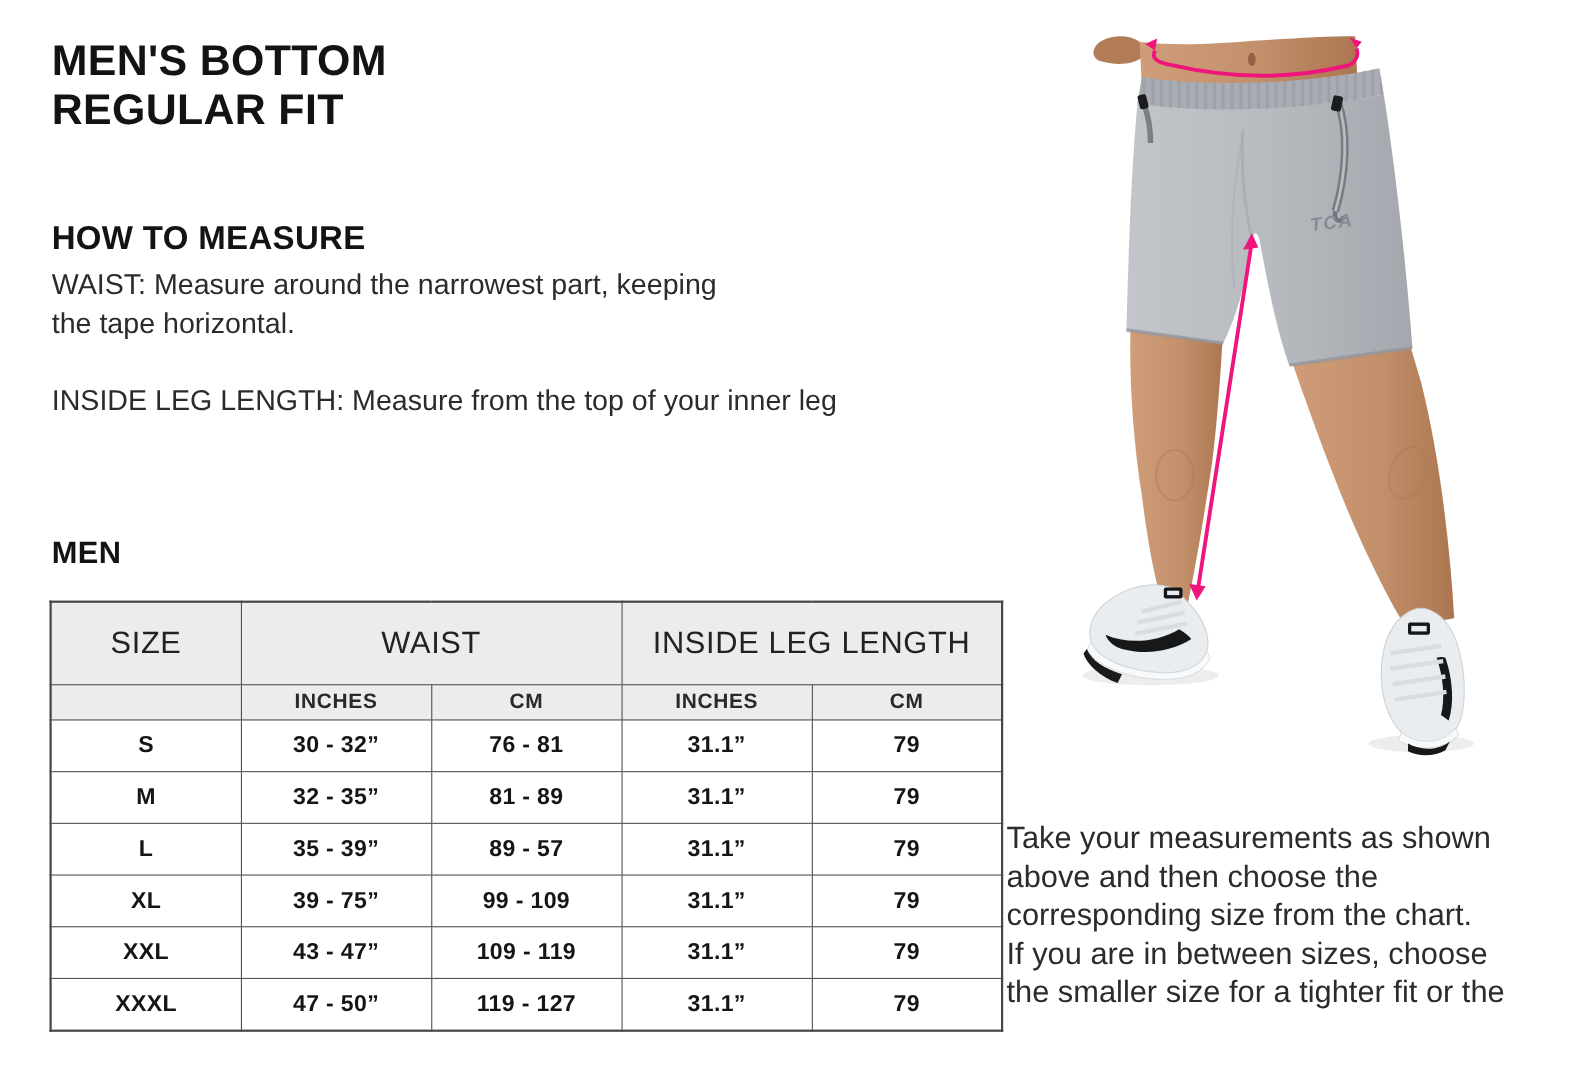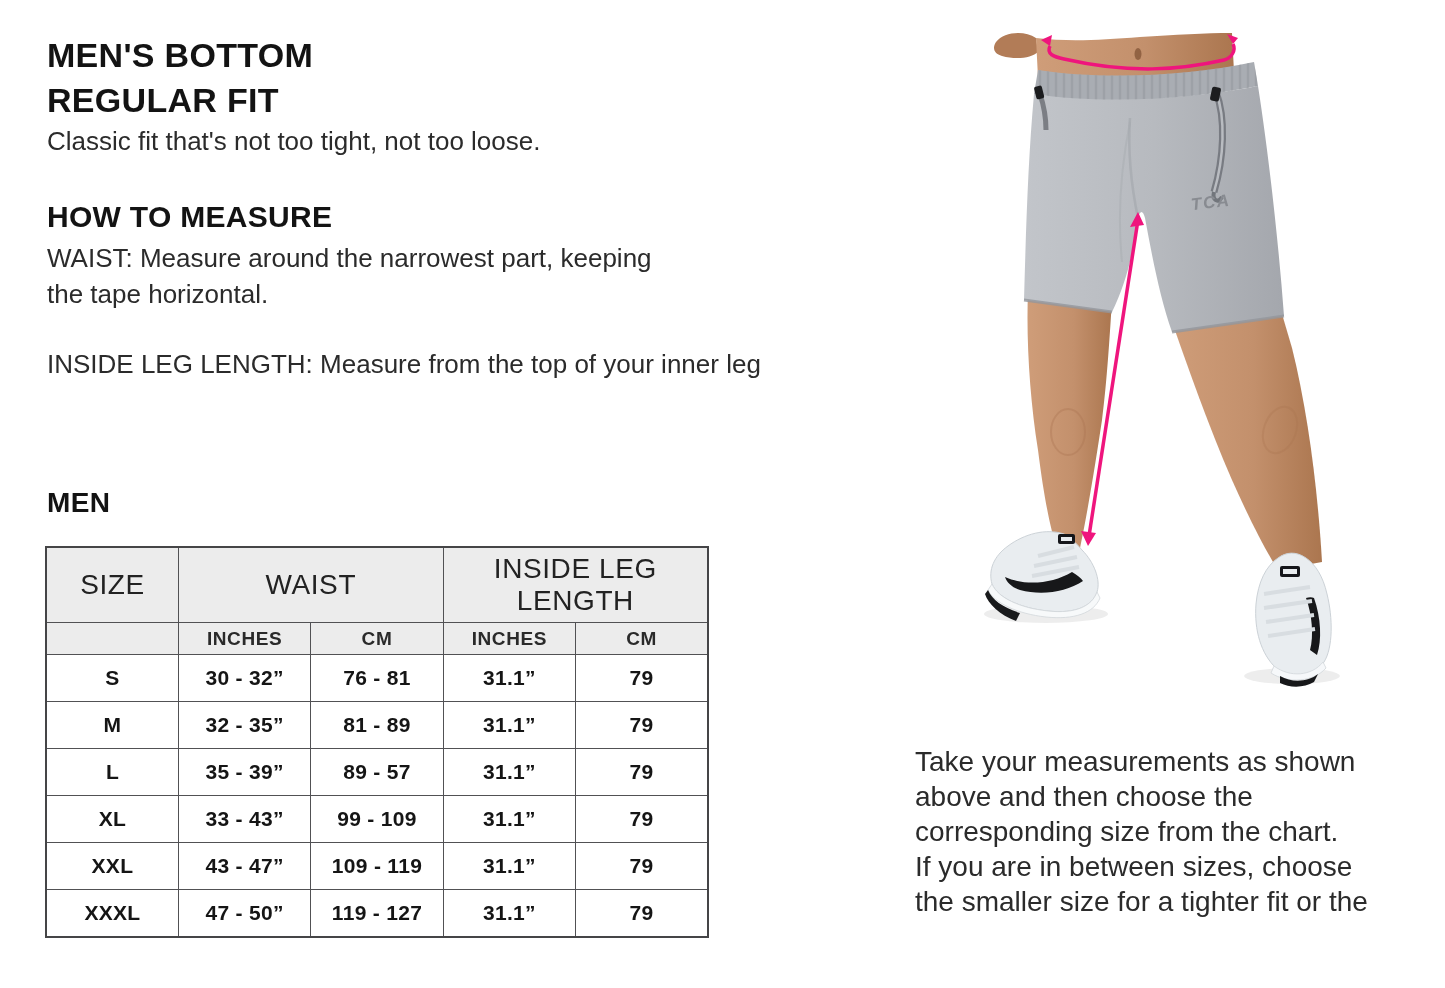--- a/index.html
+++ b/index.html
@@ -1,39 +1,38 @@
 <!DOCTYPE html>
 <html><head>
 <meta charset="utf-8">
 <style>
   html,body{margin:0;padding:0;background:#fff;}
   .sheet{position:relative;width:1445px;height:988px;background:#ffffff;overflow:hidden;
          font-family:"Liberation Sans",sans-serif;color:#1c1c1c;}
   .abs{position:absolute;}
-  .h-big{font-size:34px;font-weight:700;color:#131313;line-height:45px;letter-spacing:.3px;white-space:nowrap;}
+  .h-big{font-size:39px;font-weight:700;color:#131313;line-height:45px;letter-spacing:.3px;white-space:nowrap;}
   .body-txt{font-size:26px;font-weight:400;color:#2b2b2b;line-height:36px;white-space:nowrap;}
   .men-head{font-size:28px;font-weight:700;color:#131313;letter-spacing:.4px;}
   .note-line{font-size:28px;font-weight:400;color:#2b2b2b;line-height:35px;white-space:nowrap;}
 
-  table.size-table{border-collapse:collapse;table-layout:fixed;width:664px;border:2px solid #454547;}
+  table.size-table{border-collapse:collapse;table-layout:fixed;width:867px;border:2px solid #454547;}
   table.size-table th,table.size-table td{border:1.5px solid #515154;text-align:center;vertical-align:middle;padding:0;}
   tr.main-head th{height:74px;background:#ececec;font-size:28px;font-weight:400;letter-spacing:.6px;color:#222;}
   tr.unit-head th{height:31px;background:#ececec;font-size:19px;font-weight:700;letter-spacing:.6px;color:#2a2a2a;}
   table.size-table tbody td{height:46px;font-size:21px;font-weight:700;color:#151515;letter-spacing:.3px;background:#fff;}
 </style>
 </head>
 <body>
 
 <div class="sheet">
 
   <div class="abs h-big" style="left:47px;top:33px;">
     <div>MEN'S BOTTOM</div>
     <div>REGULAR FIT</div>
   </div>
-  <div class="abs body-txt" style="left:47px;top:123px;">Classic fit that's not too tight, not too loose.</div>
 
   <div class="abs body-txt" style="left:47px;top:240px;">
     <div>WAIST: Measure around the narrowest part, keeping</div>
     <div>the tape horizontal.</div>
   </div>
   <div class="abs h-big" style="left:47px;top:194px;font-size:30px;">HOW TO MEASURE</div>
   <div class="abs body-txt" style="left:47px;top:346px;">
     <div>INSIDE LEG LENGTH: Measure from the top of your inner leg</div>
   </div>
 
@@ -78,21 +77,21 @@
       </tr>
       <tr>
         <td>L</td>
         <td>35 - 39”</td>
         <td>89 - 57</td>
         <td>31.1”</td>
         <td>79</td>
       </tr>
       <tr>
         <td>XL</td>
-        <td>33 - 43”</td>
+        <td>39 - 75”</td>
         <td>99 - 109</td>
         <td>31.1”</td>
         <td>79</td>
       </tr>
       <tr>
         <td>XXL</td>
         <td>43 - 47”</td>
         <td>109 - 119</td>
         <td>31.1”</td>
         <td>79</td>

